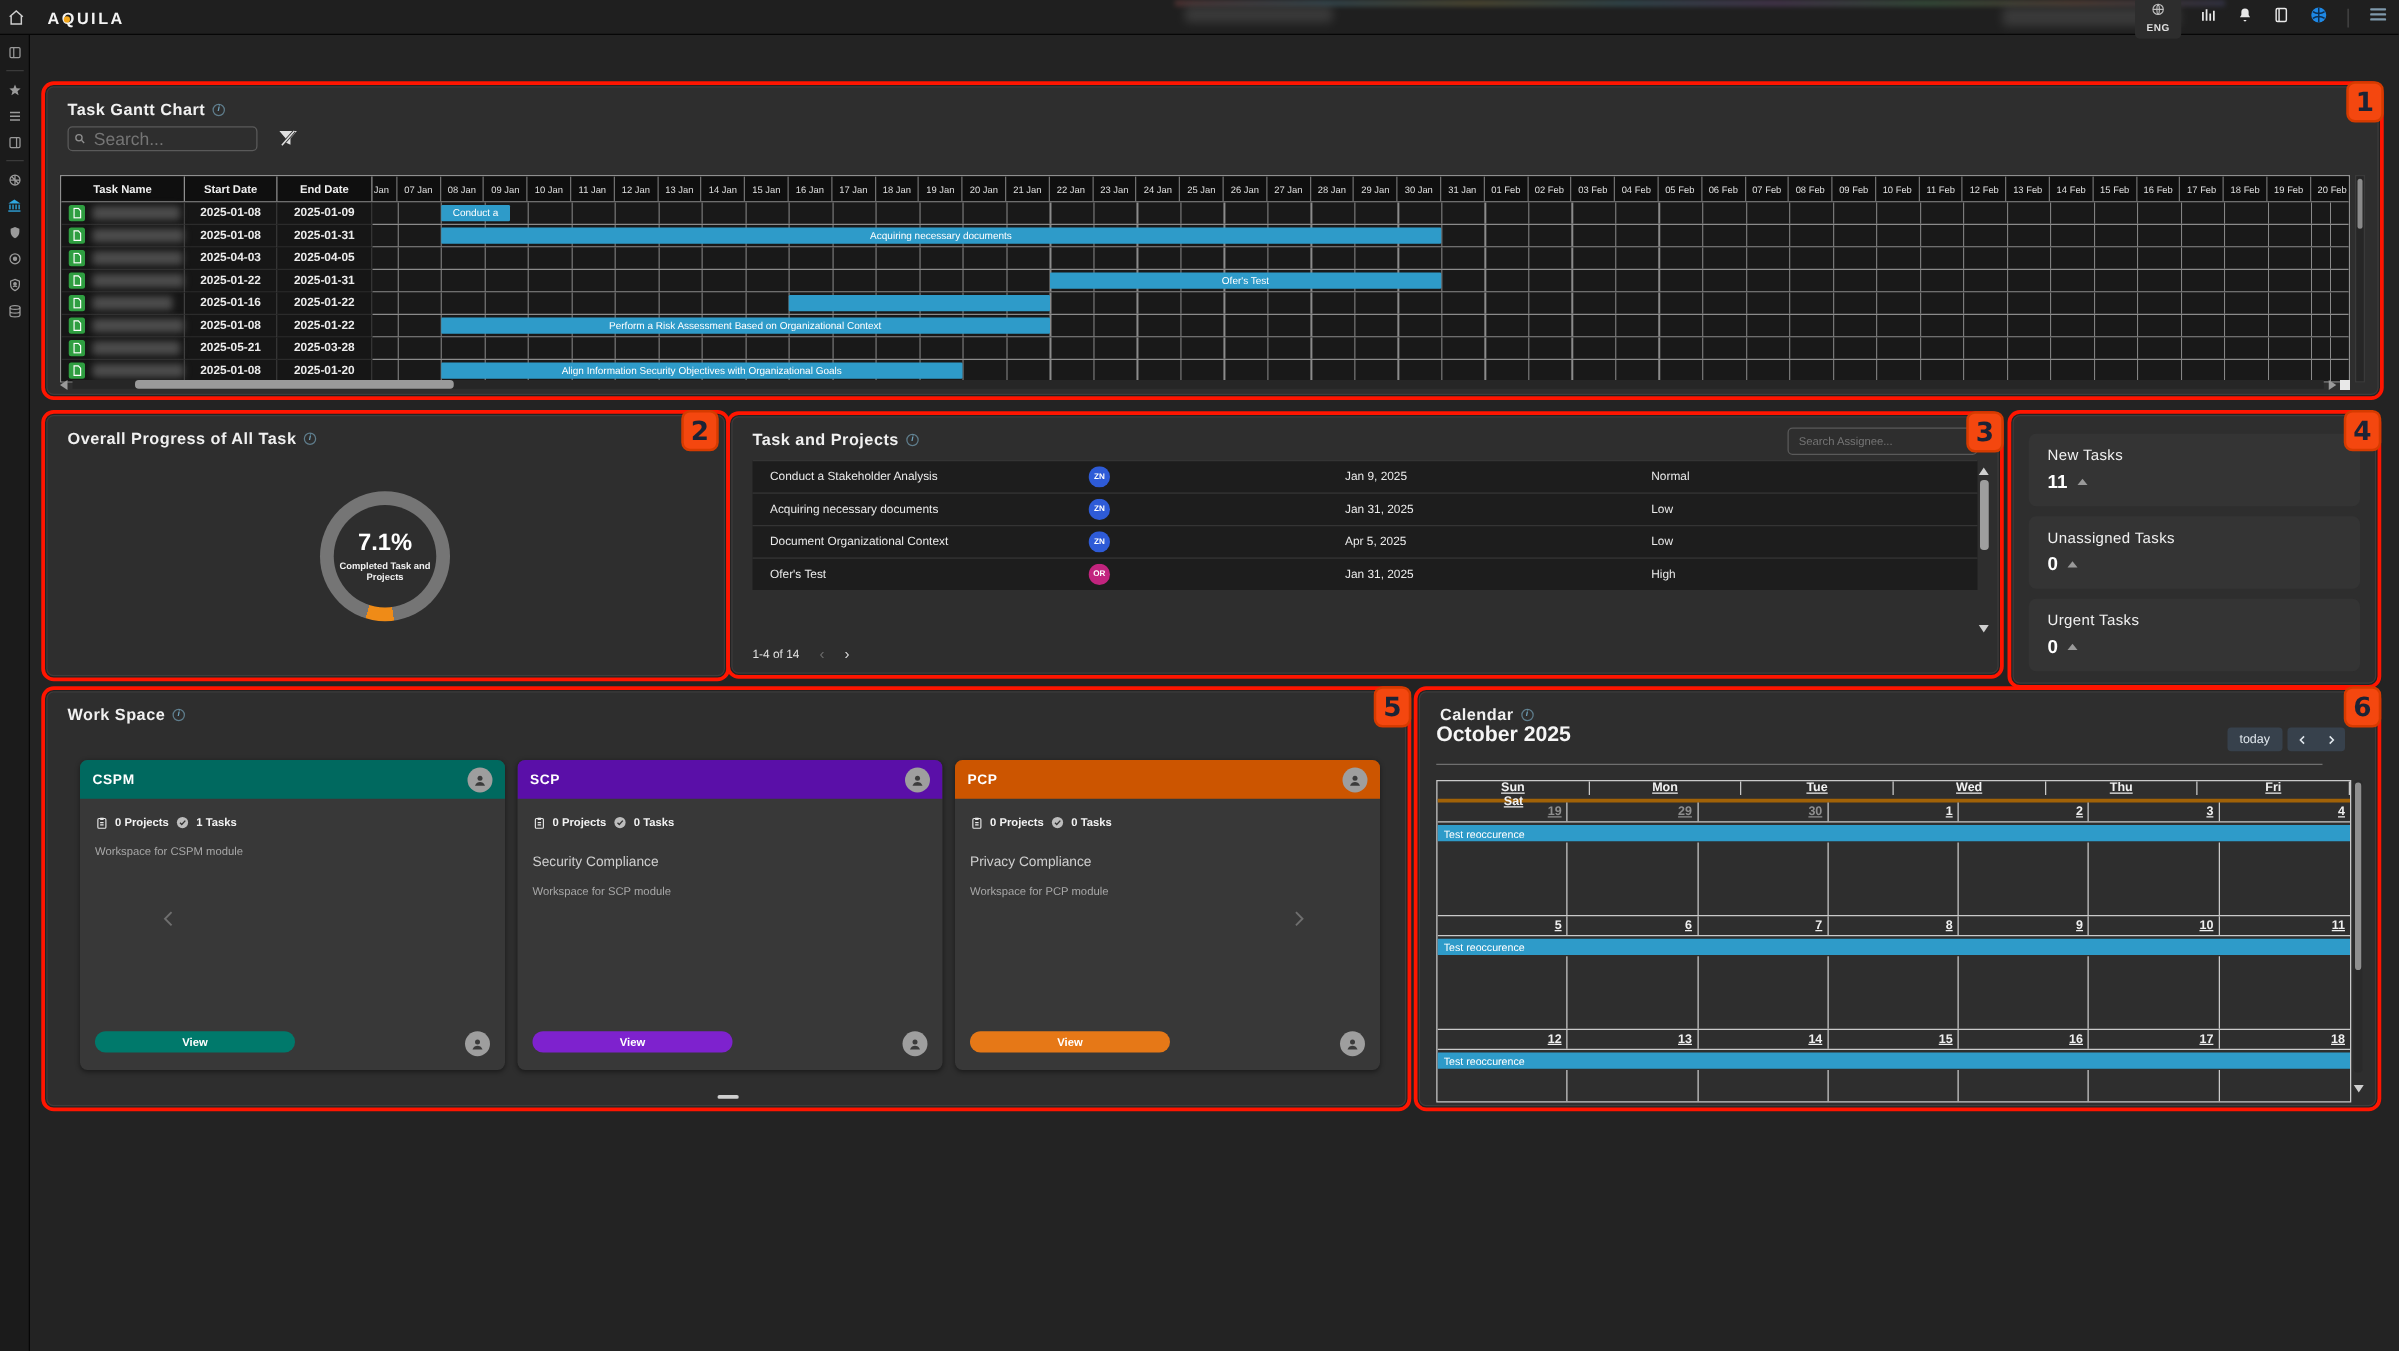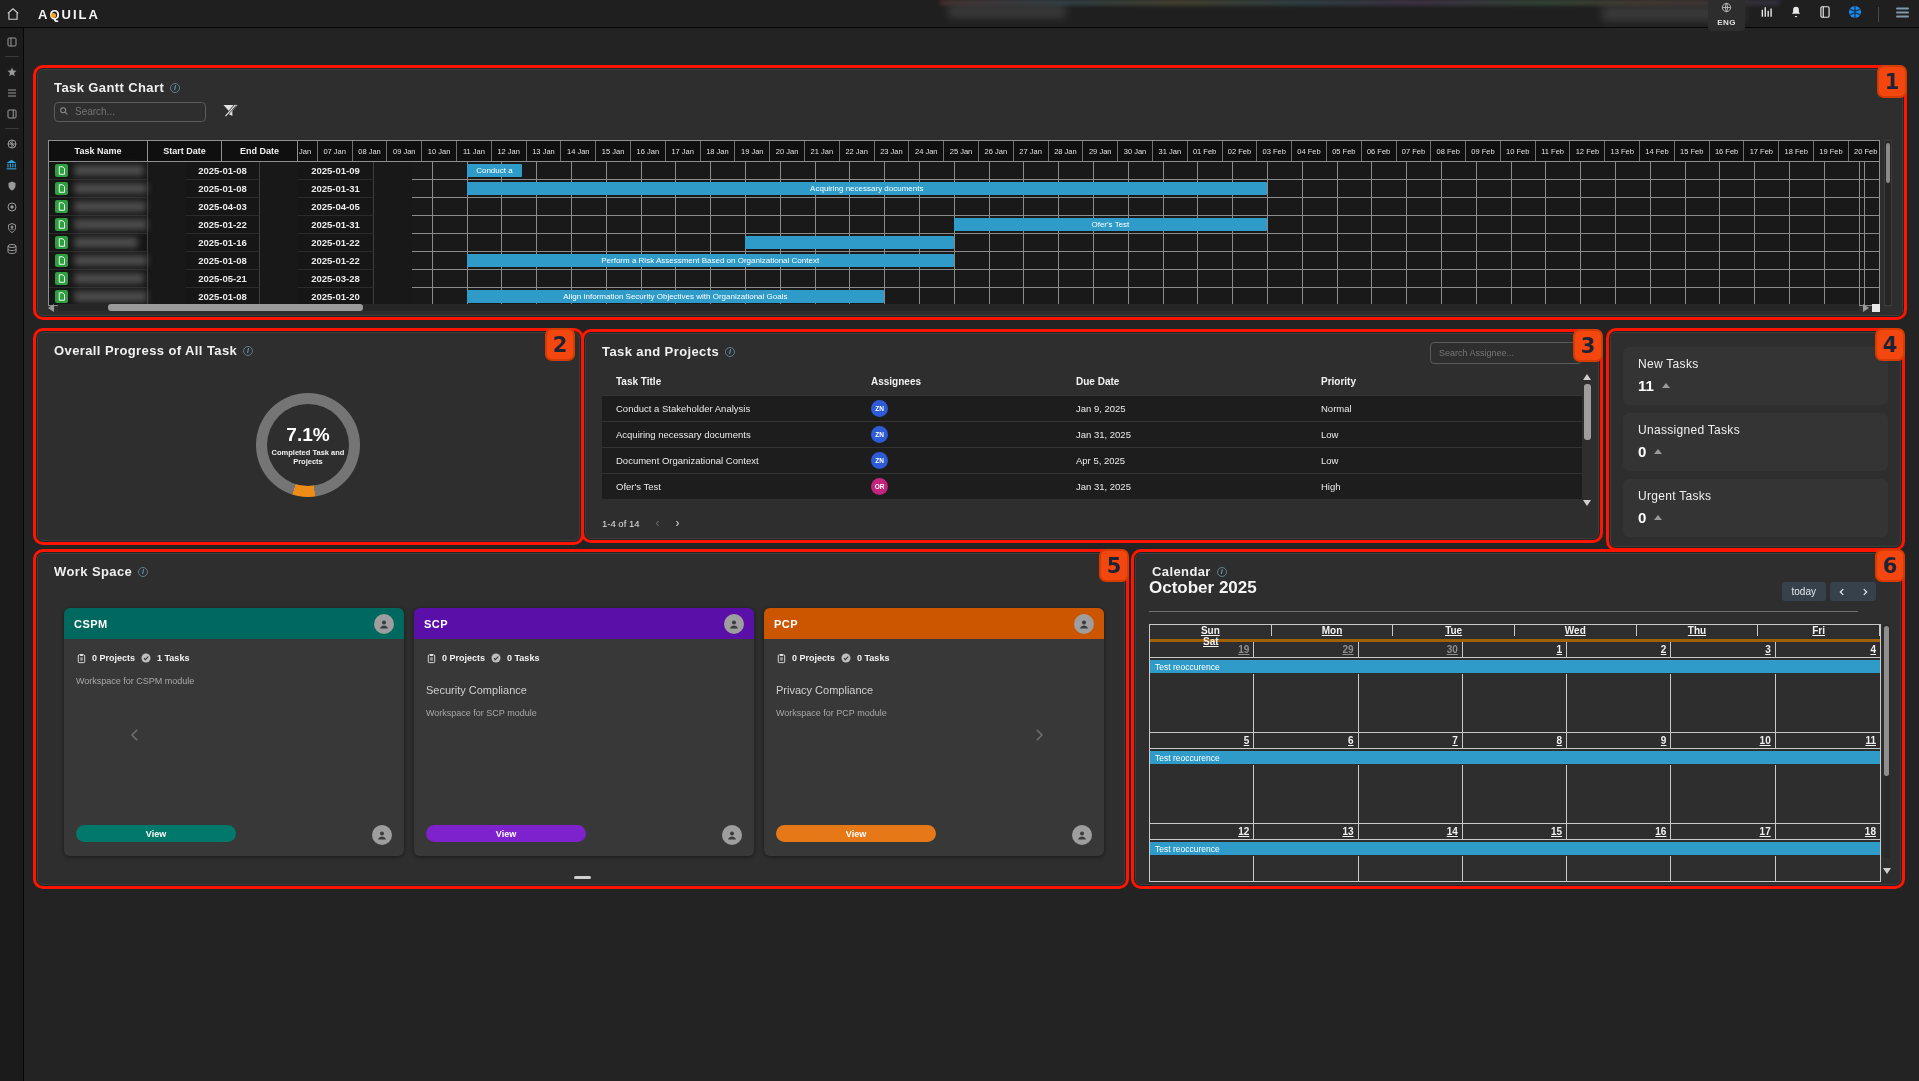--- a/index.html
+++ b/index.html
@@ -37,34 +37,34 @@
   #p6 { left:1135px; top:553px; width:766px; height:332px; }
   .ptitle { position:absolute; left:16px; top:10px; font-size:13px; font-weight:bold; letter-spacing:.4px; color:#f0f0f0;
     display:flex; gap:6px; align-items:center; }
   .info { width:10px; height:10px; border:1px solid #5f7d8c; border-radius:50%; font-size:7px; font-style:italic;
     color:#6fa3bd; display:flex; align-items:center; justify-content:center; flex:none; }
 
   
   .g-search { position:absolute; left:16px; top:31px; width:152px; height:20px; }
   .g-search svg { position:absolute; left:5px; top:5px; }
   .g-search input { width:100%; height:100%; background:transparent; border:1px solid #5a5a5a; border-radius:4px;
-    color:#cfcfcf; font-size:10px; padding:0 6px 0 20px; outline:none; font-family:inherit; }
+    color:#cfcfcf; font-size:14px; padding:0 6px 0 20px; outline:none; font-family:inherit; }
   .g-filter { position:absolute; left:185px; top:33px; width:15px; height:15px; }
   .g-table { position:absolute; left:10px; top:70px; right:22px; height:166px; border:1px solid #8f8f8f;
     display:flex; flex-direction:column; overflow:hidden; background:#181818; }
   .g-head { display:flex; height:21px; background:#0f0f0f; border-bottom:1px solid #8f8f8f; flex:none; }
   .g-hc { display:flex; align-items:center; justify-content:center; font-size:9px; font-weight:bold; color:#f0f0f0;
     border-right:1px solid #8f8f8f; flex:none; }
   .g-hname { width:99px; } .g-hdate { width:74px; } .g-hdate2 { width:76px; }
   .g-hdays { flex:1; position:relative; overflow:hidden; }
   .g-days { position:absolute; left:-15px; top:0; height:100%; display:flex; }
   .g-day { width:34.8px; flex:none; display:flex; align-items:center; justify-content:center; font-size:7.5px; color:#e0e0e0;
     border-right:1px solid #6f6f6f; }
   .g-body { flex:1; }
-  .g-row { display:flex; height:18px;gap:38px; }
+  .g-row { display:flex; height:18px; }
   .g-name { width:99px; flex:none; display:flex; align-items:center; gap:6px; padding-left:6px; background:#161616;
     border-right:1px solid #3f3f3f; border-bottom:1px solid #2b2b2b; }
   .g-doc { width:13px; height:13px; background:#2f9e41; border-radius:2px; display:flex; align-items:center; justify-content:center; flex:none; }
   .blurblob { height:11px; background:#4c4c4c; border-radius:2px; filter:blur(3px); }
   .g-date { width:74px; flex:none; display:flex; align-items:center; justify-content:center; font-size:9.5px; font-weight:bold;
     color:#ececec; background:#161616; border-right:1px solid #3f3f3f; border-bottom:1px solid #2b2b2b; }
   .g-date.end { width:76px; }
   .g-tl { flex:1; position:relative; overflow:hidden; background:#191919; border-bottom:1px solid #8b8b8b;
     background-image:repeating-linear-gradient(90deg, #8b8b8b 0 1px, transparent 1px 34.8px);
     background-position:-15px 0; }
@@ -529,26 +529,20 @@
 
 <div class="panel" id="p3">
   <div class="ptitle">
     <span>Task and Projects</span>
     <span class="info">i</span>
   </div>
   <div class="t-search">
     <input placeholder="Search Assignee..." style="">
   </div>
   <div class="t-table">
-    <div class="t-hrow">
-      <div class="t-c">Task Title</div>
-      <div class="t-c">Assignees</div>
-      <div class="t-c">Due Date</div>
-      <div class="t-c">Priority</div>
-    </div>
     <div>
         <div class="t-row">
           <div class="t-c">Conduct a Stakeholder Analysis</div>
           <div class="t-c">
             <span class="avatar" style="background: rgb(46, 91, 215);">ZN</span>
           </div>
           <div class="t-c">Jan 9, 2025</div>
           <div class="t-c">Normal</div>
         </div>
         <div class="t-row">

